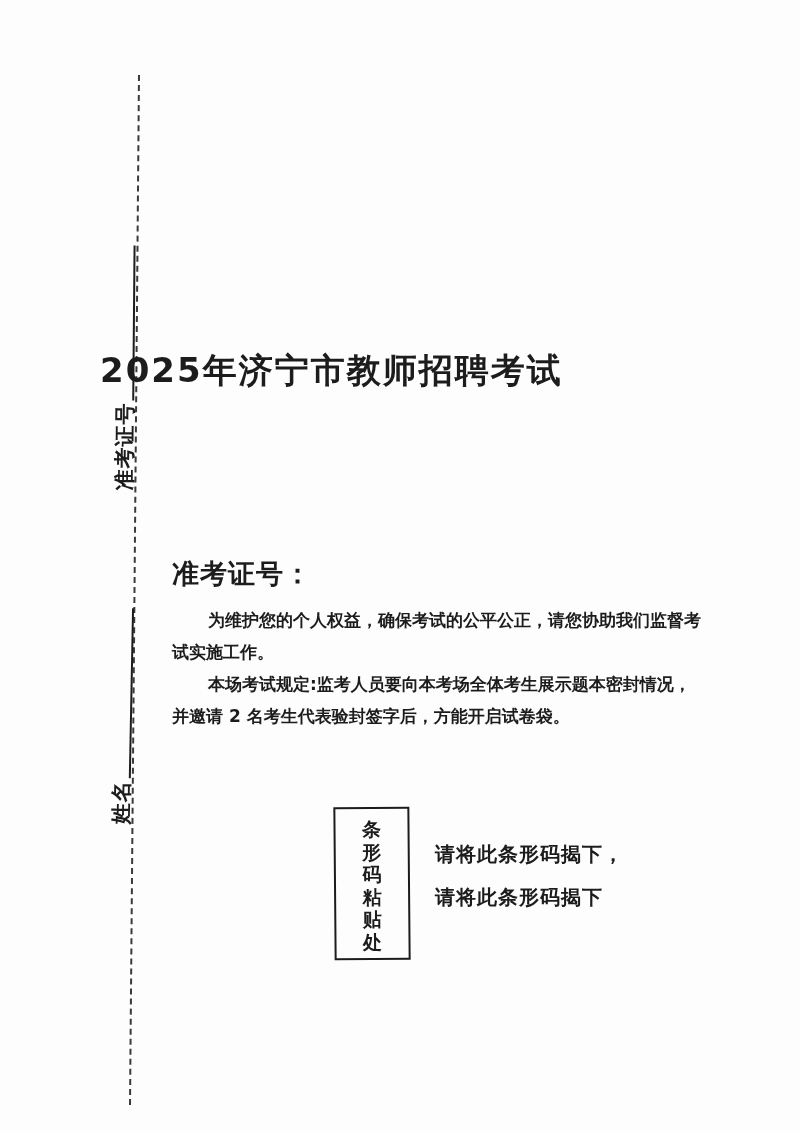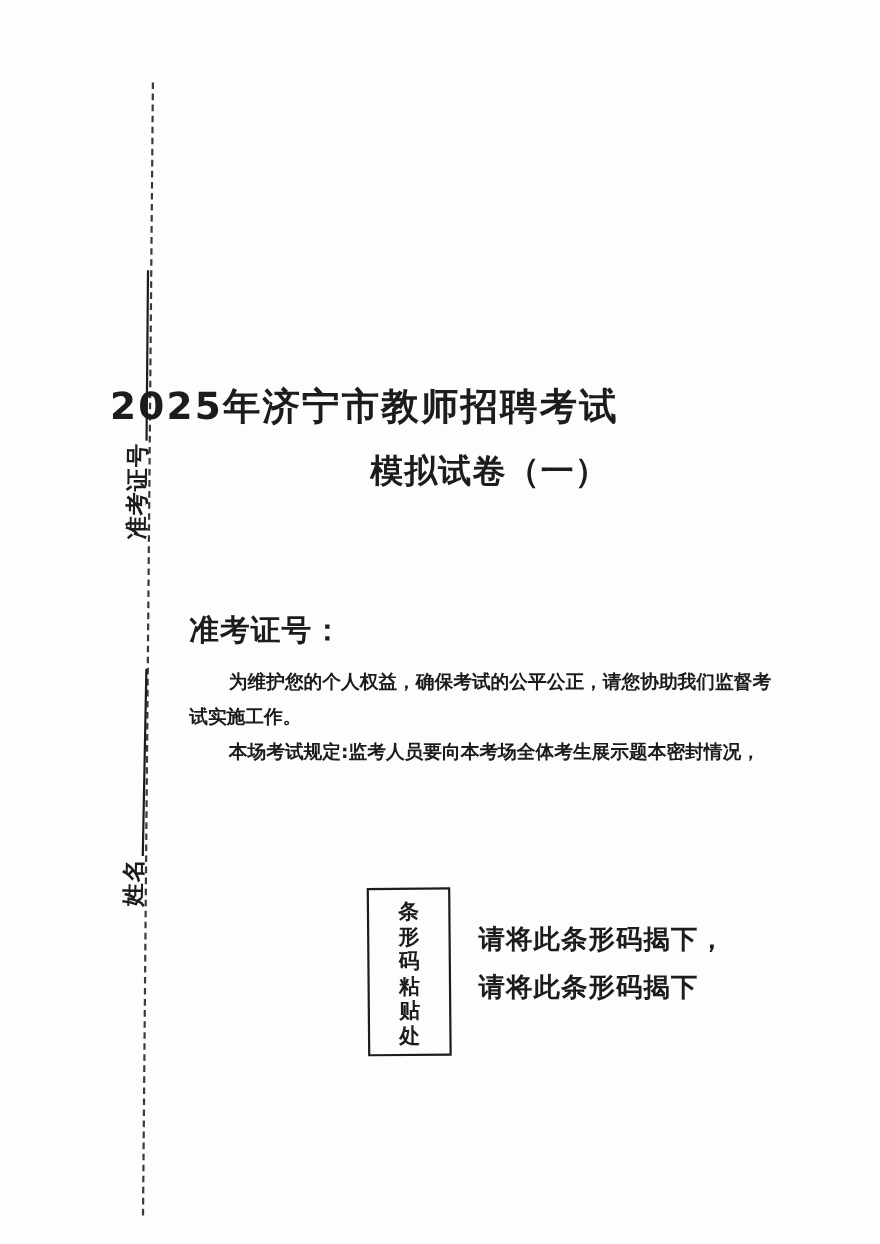--- a/index.html
+++ b/index.html
@@ -127,21 +127,21 @@
     font-size: 19px;
     line-height: 22.5px;
     font-weight: bold;
     text-align: center;
     word-break: break-all;
   }
 
   .barcode-instruction {
     position: absolute;
     left: 435px;
-    font-size: 24px;
+    font-size: 20px;
     line-height: 26px;
     font-weight: bold;
     letter-spacing: 1px;
     white-space: nowrap;
   }
   .instr-1 { top: 841px; }
   .instr-2 { top: 884px; }
 </style>
 </head>
 <body>
@@ -155,28 +155,28 @@
     <span class="blank-line"></span>
   </div>
 
   <div class="side-field field-name">
     <span class="side-label">姓名</span>
     <span class="blank-line"></span>
   </div>
 
   <div class="exam-title">2025年济宁市教师招聘考试</div>
 
-  <div class="exam-subtitle">模拟试卷（一）</div>
 
   <div class="notice-heading">准考证号：</div>
 
   <div class="notice-body">
     <div class="notice-line indent">为维护您的个人权益，确保考试的公平公正，请您协助我们监督考</div>
     <div class="notice-line">试实施工作。</div>
     <div class="notice-line indent">本场考试规定:监考人员要向本考场全体考生展示题本密封情况，</div>
+    <div class="notice-line">并邀请 2 名考生代表验封签字后，方能开启试卷袋。</div>
   </div>
 
   <div class="barcode-box">
     <div class="vertical-label">条形码粘贴处</div>
   </div>
 
   <div class="barcode-instruction instr-1">请将此条形码揭下，</div>
 
   <div class="barcode-instruction instr-2">请将此条形码揭下</div>
 

